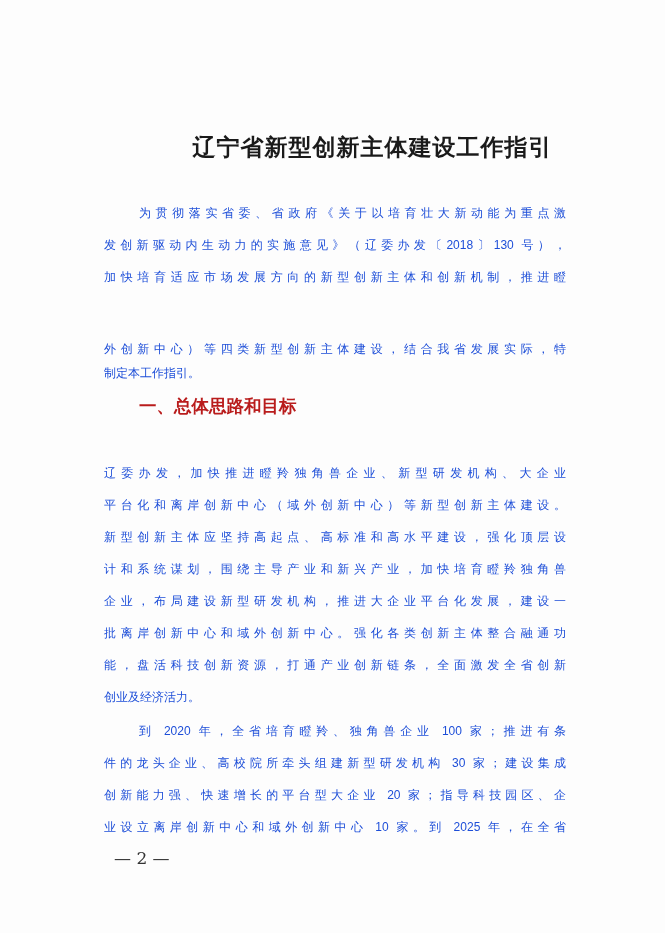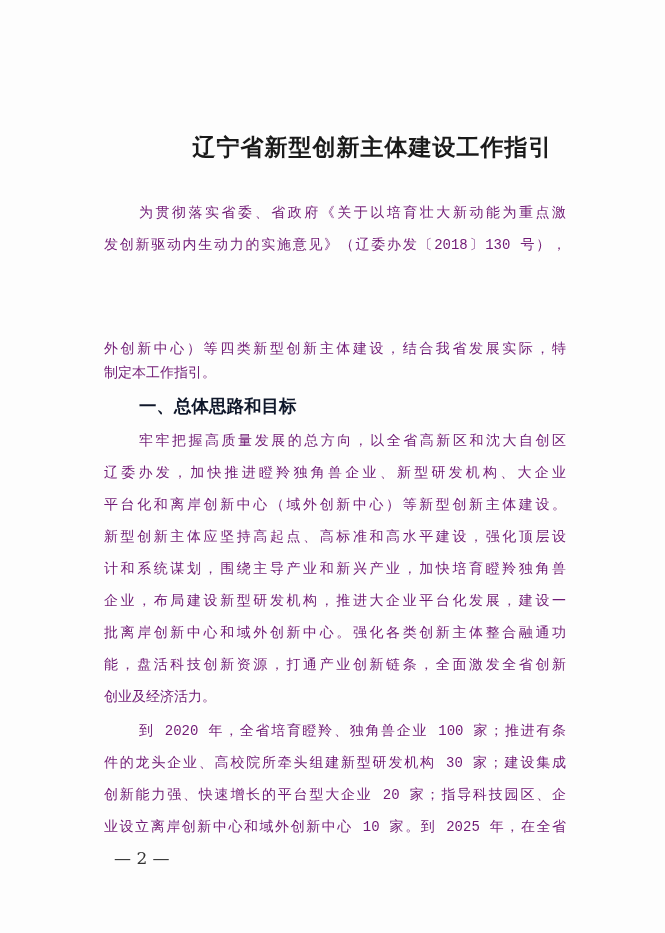--- a/index.html
+++ b/index.html
@@ -5,49 +5,49 @@
   html, body { margin: 0; padding: 0; background: #ffffff; }
   body { width: 665px; height: 933px; position: relative; overflow: hidden; }
   .page { position: absolute; left: 0; top: 0; width: 665px; height: 933px; background: #fdfdfd; }
   .title {
     position: absolute; left: 0; top: 132px; width: 665px; text-align: center;
     font-family: "DejaVu Sans", sans-serif; font-weight: bold; font-size: 23px;
     color: #1a1a1a; letter-spacing: 1px; padding-left: 40px;
   }
   .line {
     position: absolute; left: 104px; width: 462px; height: 26px;
-    font-family: Liberation Mono, monospace; font-size: 14px; color: #701a75;
+    font-family: Liberation Sans, sans-serif; font-size: 12px; color: #1d4ed8;
     white-space: nowrap; text-align-last: justify; text-align: justify;
     line-height: 26px;
   }
   .line.last { text-align-last: left; }
   .line.indent { left: 139px; width: 427px; }
   .heading {
     position: absolute; left: 139px; height: 26px; line-height: 26px;
-    font-family: "DejaVu Sans", sans-serif; font-weight: bold; font-size: 17.5px; color: #0f172a;
+    font-family: "DejaVu Sans", sans-serif; font-weight: bold; font-size: 17.5px; color: #b91c1c;
   }
   .pagenum {
     position: absolute; left: 114px; top: 848px; font-family: "DejaVu Serif", serif;
     font-size: 17px; color: #333;
   }
 </style>
 </head>
 <body>
 
 <div class="page">
   <div class="title">辽宁省新型创新主体建设工作指引</div>
 
   <div class="line indent" style="top:200px;">为贯彻落实省委、省政府《关于以培育壮大新动能为重点激</div>
   <div class="line" style="top:232px;">发创新驱动内生动力的实施意见》（辽委办发〔2018〕130 号），</div>
+  <div class="line" style="top:264px;">加快培育适应市场发展方向的新型创新主体和创新机制，推进瞪</div>
   <div class="line" style="top:328px;margin-top:8px;">外创新中心）等四类新型创新主体建设，结合我省发展实际，特</div>
   <div class="line last" style="top:360px;">制定本工作指引。</div>
 
   <div class="heading" style="top:393px;">一、总体思路和目标</div>
 
-  <div class="line indent" style="top:428px;">牢牢把握高质量发展的总方向，以全省高新区和沈大自创区</div>
   <div class="line" style="top:460px;">辽委办发，加快推进瞪羚独角兽企业、新型研发机构、大企业</div>
   <div class="line" style="top:492px;">平台化和离岸创新中心（域外创新中心）等新型创新主体建设。</div>
   <div class="line" style="top:524px;">新型创新主体应坚持高起点、高标准和高水平建设，强化顶层设</div>
   <div class="line" style="top:556px;">计和系统谋划，围绕主导产业和新兴产业，加快培育瞪羚独角兽</div>
   <div class="line" style="top:588px;">企业，布局建设新型研发机构，推进大企业平台化发展，建设一</div>
   <div class="line" style="top:620px;">批离岸创新中心和域外创新中心。强化各类创新主体整合融通功</div>
   <div class="line" style="top:652px;">能，盘活科技创新资源，打通产业创新链条，全面激发全省创新</div>
   <div class="line last" style="top:684px;">创业及经济活力。</div>
 
   <div class="line indent" style="top:718px;">到 2020 年，全省培育瞪羚、独角兽企业 100 家；推进有条</div>

